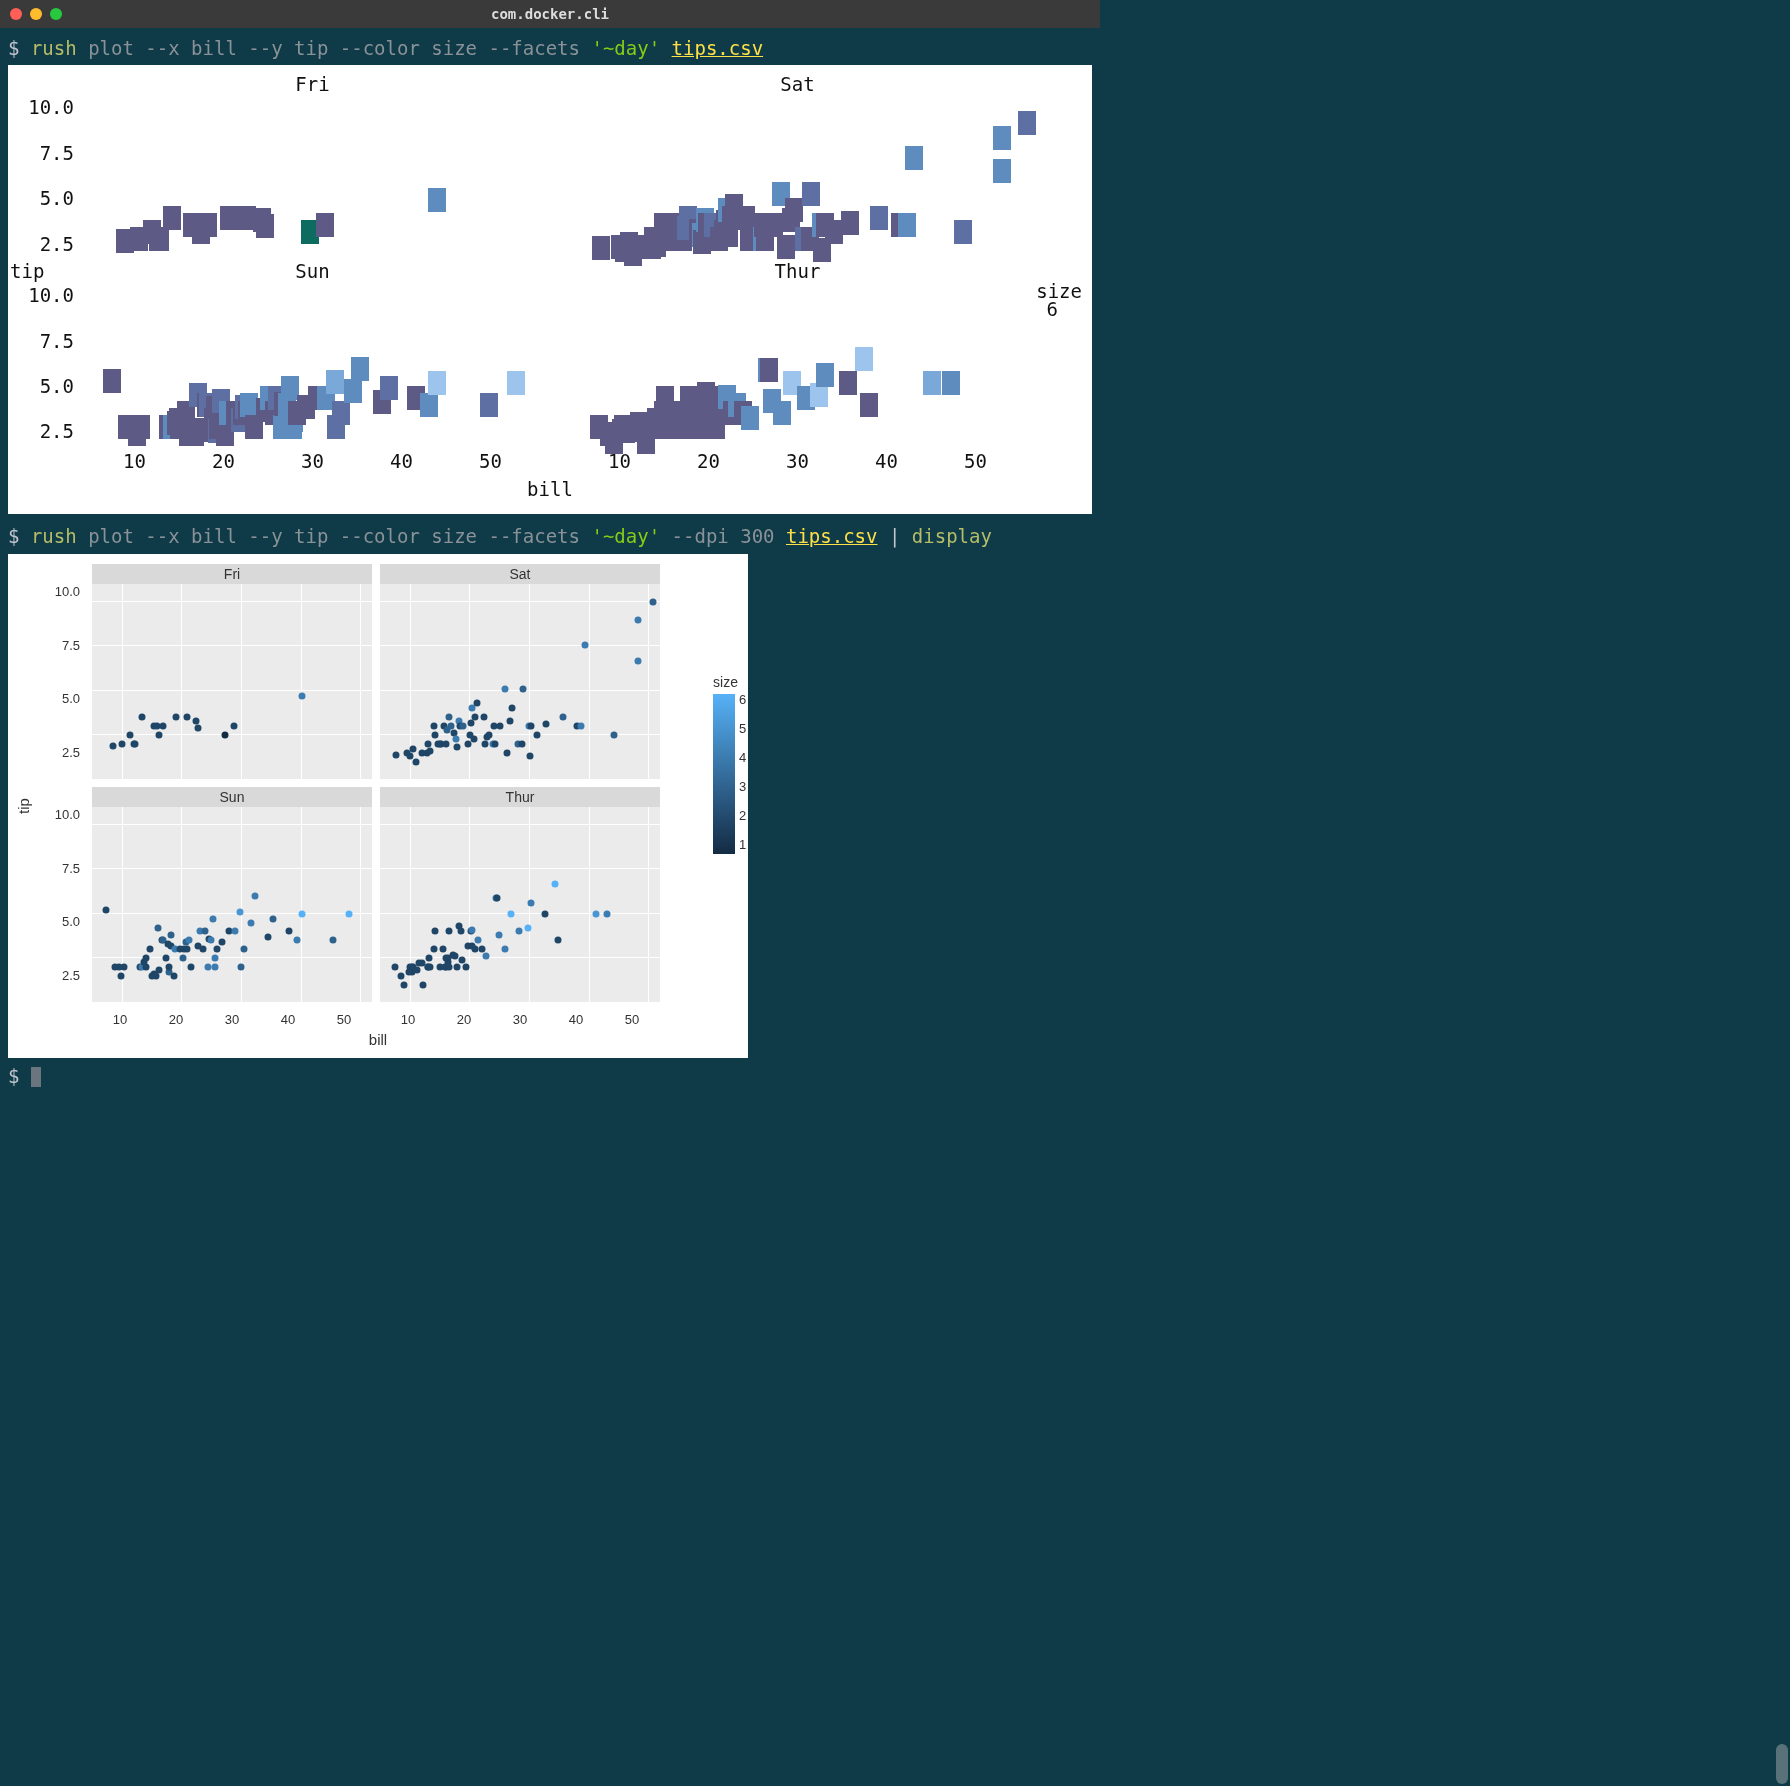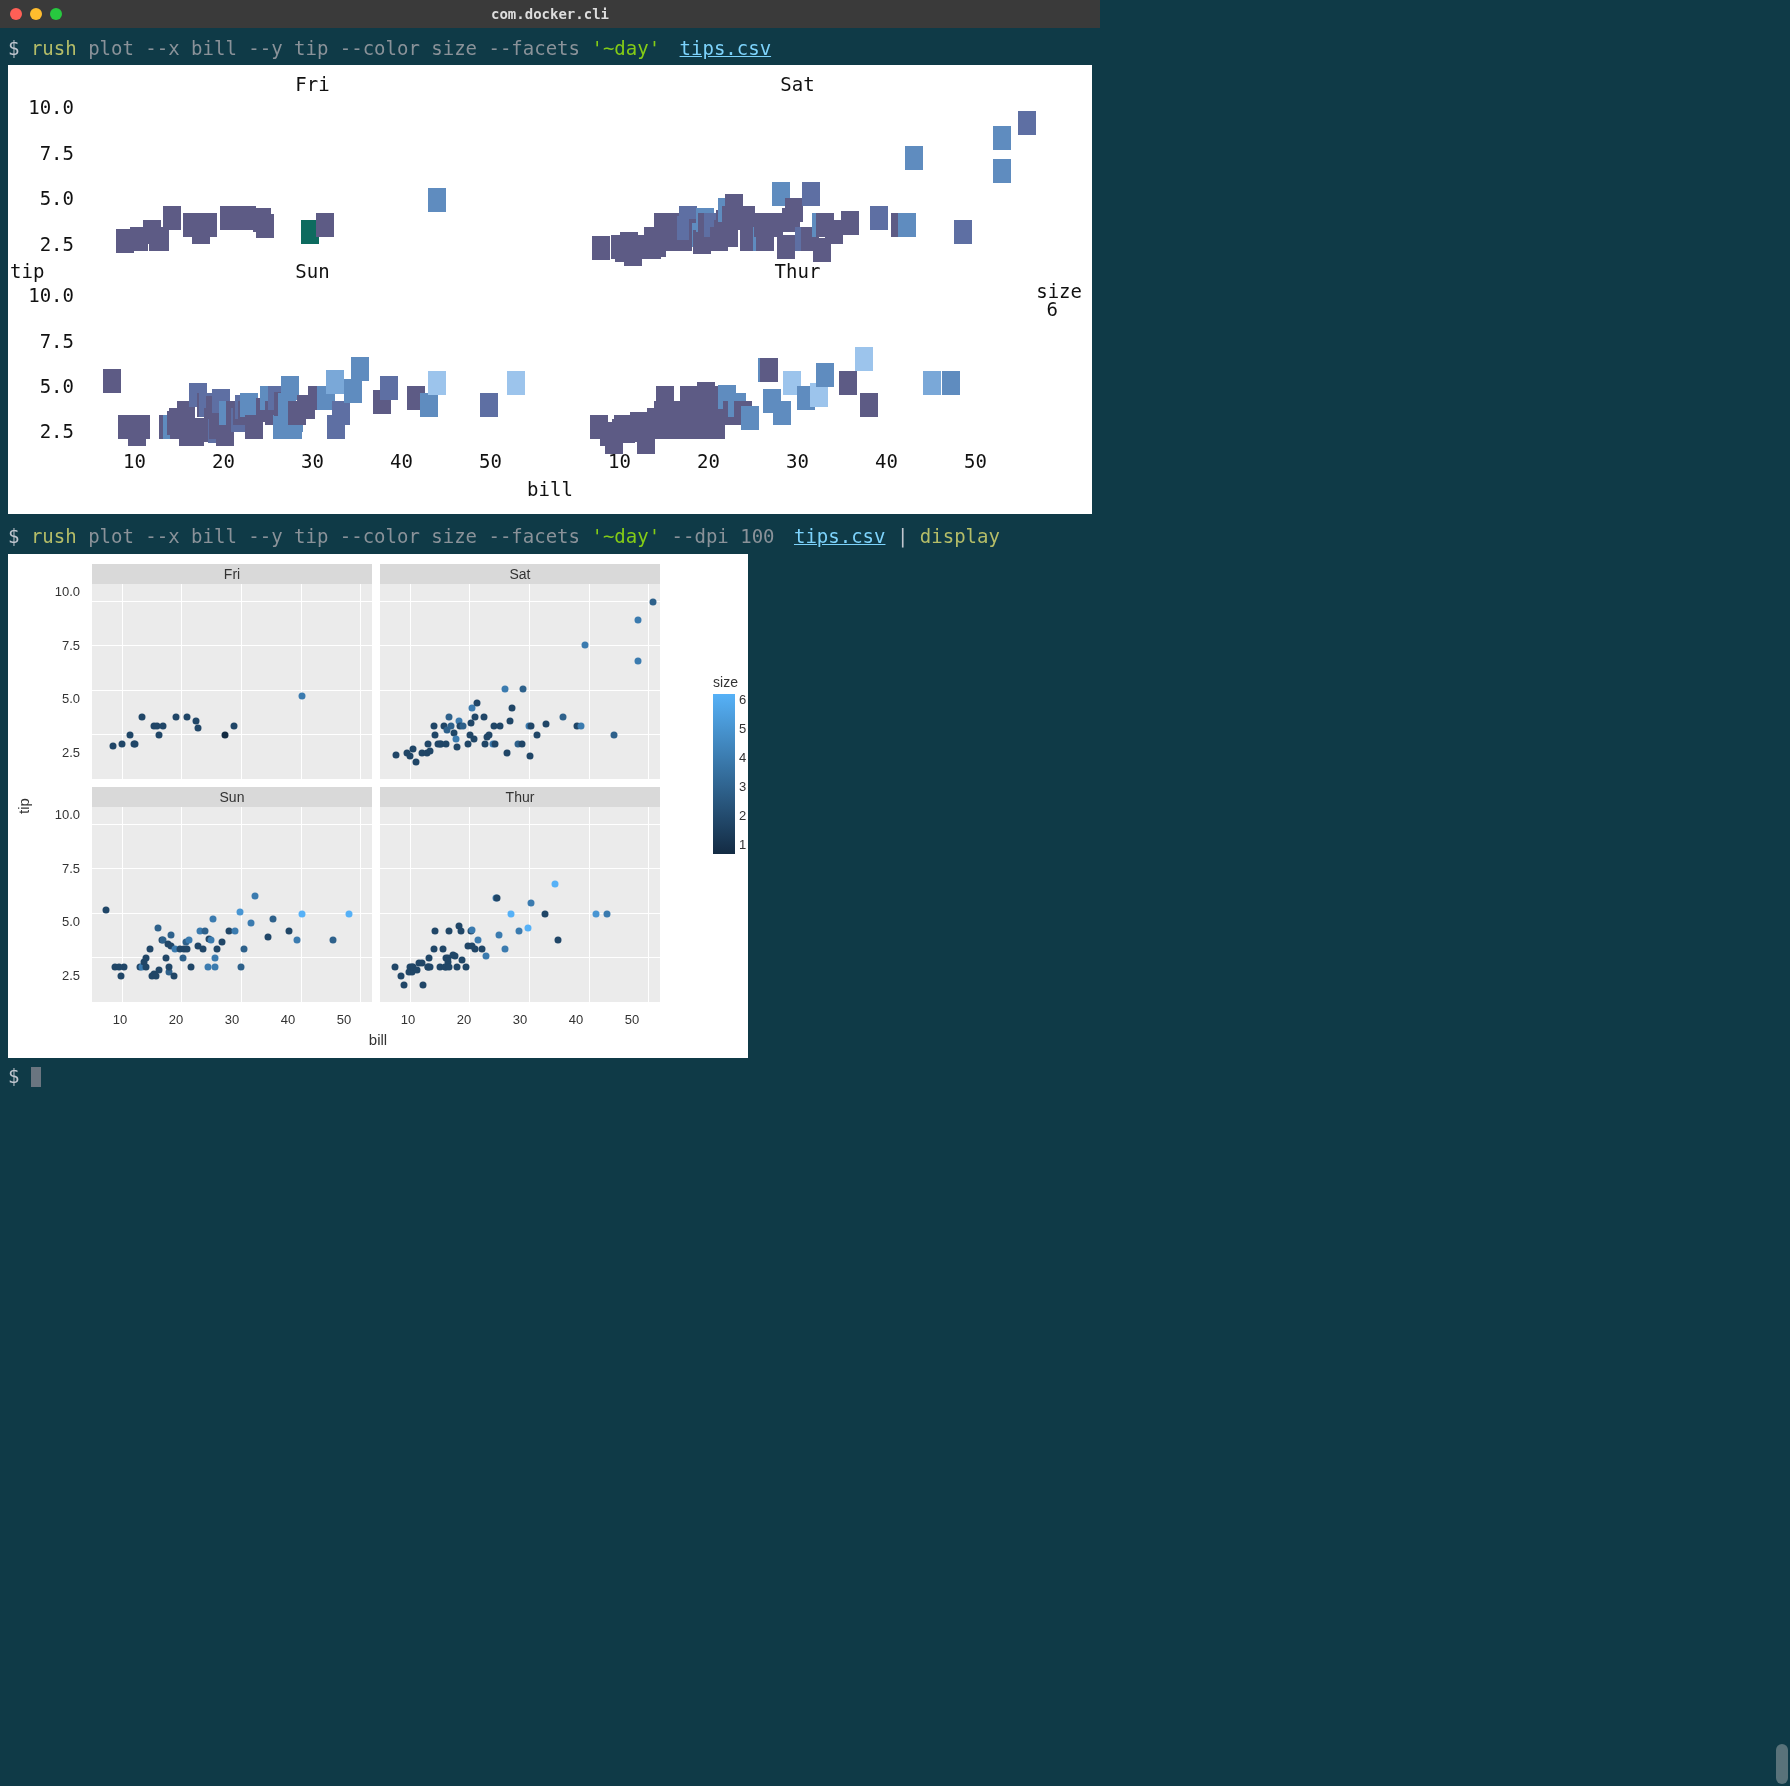--- a/index.html
+++ b/index.html
@@ -23,21 +23,21 @@
   .red { background: #ff5f56; }
   .yellow { background: #ffbd2e; }
   .green { background: #27c93f; }
   .title { position: absolute; left: 50%; transform: translateX(-50%); color: #ddd; font-size: 14px; font-weight: bold; }
   .terminal { padding: 4px 8px 8px 8px; }
   .cmdline { margin: 4px 0; white-space: pre; font-size: 19px; line-height: 1.3; }
   .prompt { color: #c0c5ce; }
   .cmd { color: #b5bd68; }
   .arg { color: #8a9299; }
   .str { color: #84cc16; }
-  .file { color: #7dd3fc; text-decoration: underline; margin-left: 8px; }
+  .file { color: #fde047; text-decoration: underline; }
   .pipe { color: #c0c5ce; }
   .disp { color: #b5bd68; }
   .cursor { background: #6a7580; display: inline-block; width: 10px; height: 20px; vertical-align: text-bottom; }
 
   
   .ascii-plot {
     background: #fff;
     color: #111;
     padding: 8px 12px 12px 12px;
     margin: 4px 0 10px 0;
@@ -378,21 +378,21 @@
             <span>30</span>
             <span>40</span>
             <span>50</span>
         </div>
       </div>
       <div style="width:50px"></div>
     </div>
     <div class="x-title">bill</div>
   </div>
 
-  <div class="cmdline"><span class="prompt">$</span> <span class="cmd">rush</span> <span class="arg">plot --x bill --y tip --color size --facets</span> <span class="str">'~day'</span> <span class="arg">--dpi 100</span> <span class="file">tips.csv</span> <span class="pipe">|</span> <span class="disp">display</span></div>
+  <div class="cmdline"><span class="prompt">$</span> <span class="cmd">rush</span> <span class="arg">plot --x bill --y tip --color size --facets</span> <span class="str">'~day'</span> <span class="arg">--dpi 300</span> <span class="file">tips.csv</span> <span class="pipe">|</span> <span class="disp">display</span></div>
 
   <div class="ggplot">
     <span class="gg-ylab">tip</span>
     <div class="gg-legend">
       <div>size</div>
       <div class="gg-colorbar"></div>
       <div class="gg-legend-ticks">
         <span>1</span>
           <span>2</span>
           <span>3</span>

